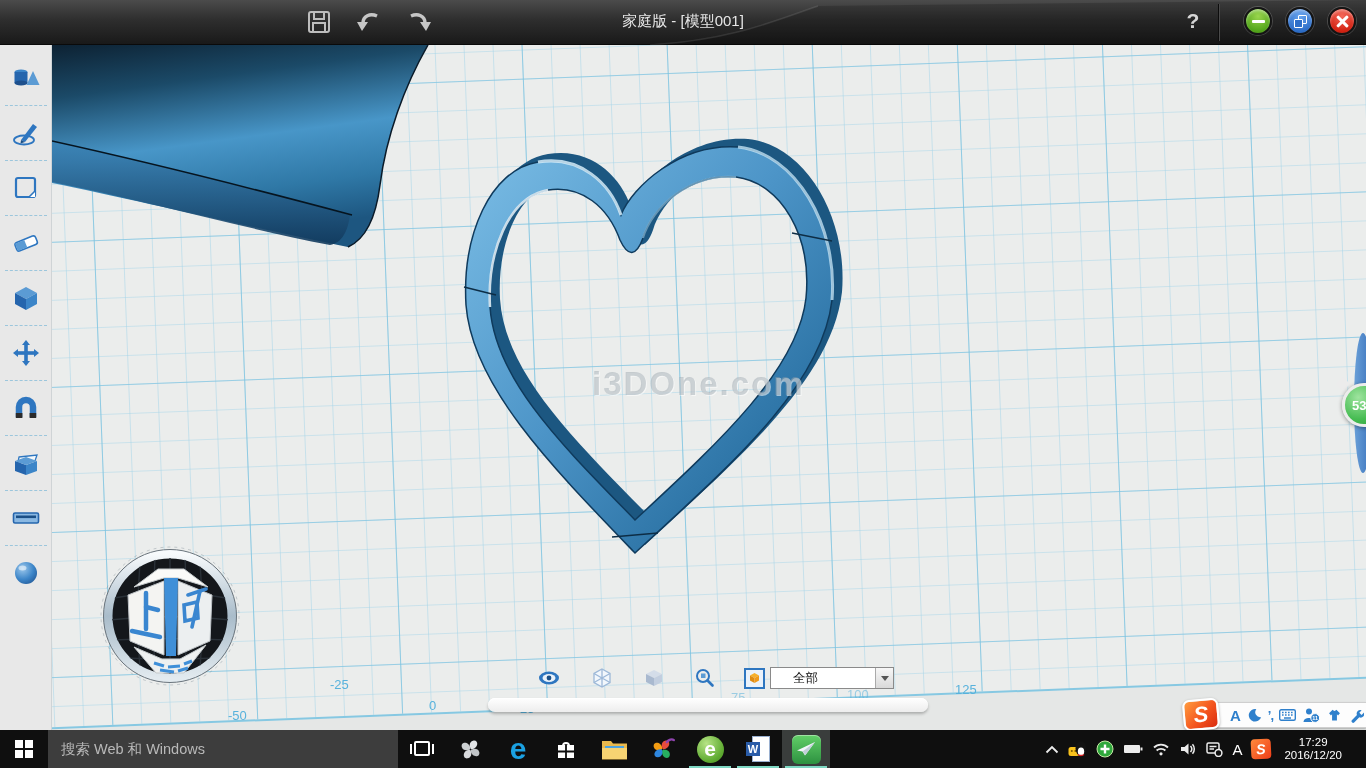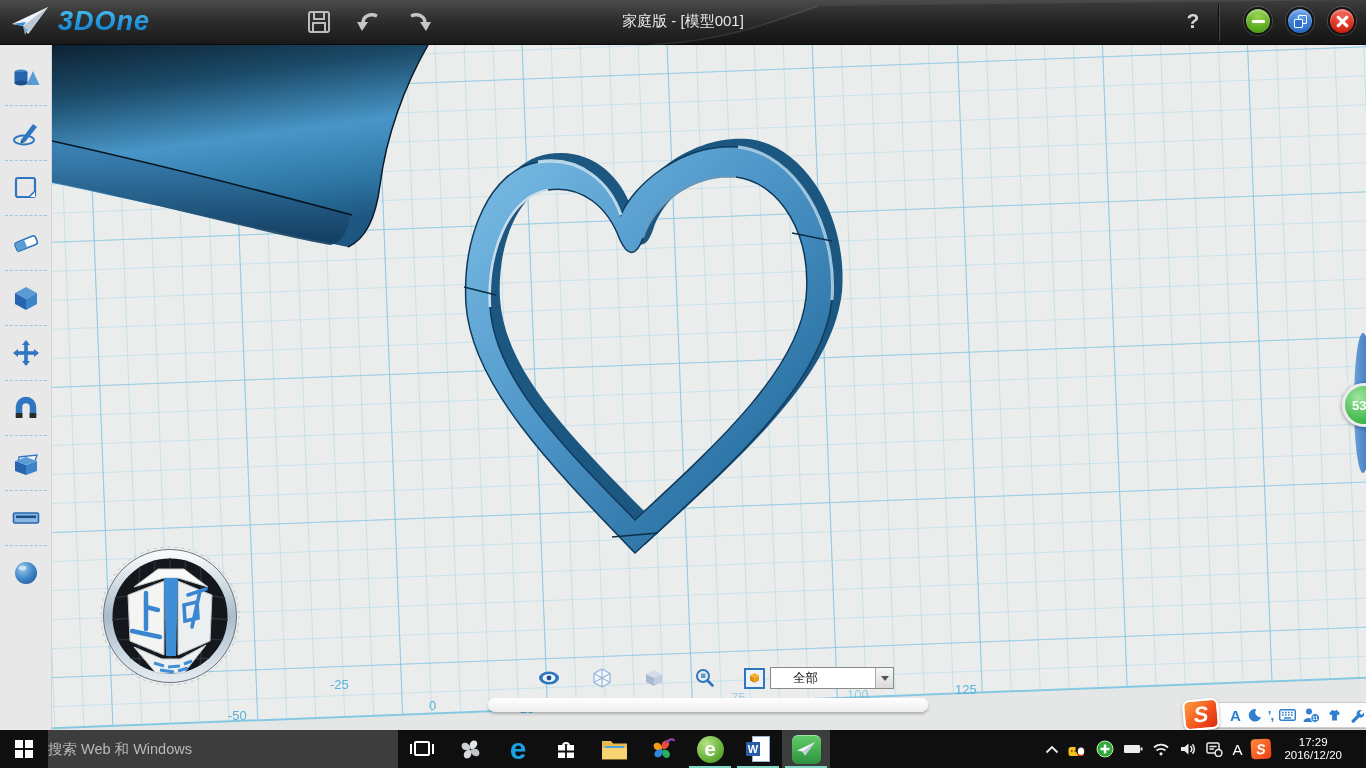--- a/index.html
+++ b/index.html
@@ -112,21 +112,21 @@
     display:flex; align-items:center; justify-content:center; cursor:pointer; }
   .ime-ic { color:#2f80cc; font-weight:bold; display:flex; align-items:center; justify-content:center; cursor:pointer; }
 
   
   .taskbar { position:absolute; left:0; bottom:0; width:1366px; height:38px; background:#0f0f0f;
     display:flex; align-items:stretch; z-index:70; }
   .start { width:48px; display:flex; align-items:center; justify-content:center; cursor:pointer; }
   .winlogo { display:grid; grid-template-columns:8px 8px; grid-template-rows:8px 8px; gap:2px; }
   .winlogo i { background:#fff; display:block; }
   .search { width:350px; height:38px; border:none; background:#3d3d3d; color:#cfcfcf;
-    font-size:14.5px; font-family:"Liberation Sans",sans-serif; }
+    font-size:14.5px; padding-left:13px; font-family:"Liberation Sans",sans-serif; }
   .search::placeholder { color:#b9b9b9; }
   .tb-cell { width:48px; display:flex; align-items:center; justify-content:center;
     cursor:pointer; position:relative; }
   .tb-cell.active { background:#3a3d3c; }
   .runline { position:absolute; left:3px; right:3px; bottom:0; height:2.5px; background:#7ed8c3; }
   .app-e { color:#1ba1e2; font-size:30px; font-weight:bold; line-height:1; }
   .green-e { width:27px; height:27px; border-radius:50%;
     background:radial-gradient(circle at 35% 28%, #b6e385, #62ad34 65%, #448a1d);
     color:#fff; font-size:21px; font-weight:bold; display:flex; align-items:center; justify-content:center; }
   .word-ic { position:relative; width:24px; height:26px; }
@@ -189,20 +189,21 @@
            M195 385 C122 310 55 245 50 172 C47 118 68 62 108 55 C142 50 168 72 180 105 C188 122 196 122 203 103 C212 72 250 38 296 42 C342 48 372 102 366 163 C358 235 278 308 195 385 Z"></path>
       <path d="M98 27 C140 20 170 48 181 80" stroke="#d6eefb" stroke-width="3" fill="none" opacity="0.85"></path>
       <path d="M298 12 C355 18 398 90 392 165" stroke="#c2e4f6" stroke-width="3" fill="none" opacity="0.8"></path>
       <path d="M50 172 C47 118 68 62 108 55" stroke="#eaf7fe" stroke-width="2.5" fill="none" opacity="0.85"></path>
       <path d="M203 103 C212 72 250 38 296 42" stroke="#9fd0ec" stroke-width="2" fill="none" opacity="0.6"></path>
       <path d="M24 152 L56 160" stroke="#0d2d45" stroke-width="1.3"></path>
       <path d="M352 98 L392 106" stroke="#0d2d45" stroke-width="1.3"></path>
       <path d="M172 402 L218 398" stroke="#0d2d45" stroke-width="1.3"></path>
     </svg>
 
+    <div class="watermark">i3DOne.com</div>
 
     <svg class="viewcube" width="140" height="146" viewBox="0 0 140 146">
       <circle cx="70" cy="73" r="69" fill="none" stroke="rgba(140,150,160,.45)" stroke-width="1" stroke-dasharray="3 4"></circle>
       <defs>
         <linearGradient id="ringG" x1="0" y1="0" x2="0" y2="1">
           <stop offset="0" stop-color="#f7fafc"></stop>
             <stop offset="0.5" stop-color="#a9bcca"></stop>
             <stop offset="1" stop-color="#e2eaef"></stop>
         </linearGradient>
         <clipPath id="cubeClip">
@@ -305,29 +306,20 @@
     <div class="score-badge">
       <span>53</span>
     </div>
   </div>
 
   <div class="titlebar">
     <svg class="swoosh" width="1366" height="45" viewBox="0 0 1366 45">
       <path d="M650 45 C730 40 772 22 818 6 L1366 0 L1366 45 Z" fill="rgba(0,0,0,0.18)"></path>
       <path d="M650 45 C730 40 772 22 818 6" stroke="rgba(255,255,255,0.10)" stroke-width="1.5" fill="none"></path>
     </svg>
-    <div class="logo">
-      <svg width="40" height="34" viewBox="0 0 40 34">
-        <polygon points="2,20 38,3 18,30 13,22" fill="#eef4f9"></polygon>
-        <polygon points="13,22 38,3 19,29" fill="#b9c8d4"></polygon>
-        <polygon points="2,20 16,18 13,22" fill="#3a8ed2"></polygon>
-        <polygon points="13,22 15,31 18,26" fill="#7aa8c8"></polygon>
-      </svg>
-      <span class="logo-text">3DOne</span>
-    </div>
     <div class="quickbar">
       <div class="qbtn">
         <svg width="24" height="24" viewBox="0 0 24 24" fill="none" stroke="#bdbdbd" stroke-width="2">
           <rect x="2" y="2" width="20" height="20" rx="2"></rect>
           <rect x="7" y="2" width="10" height="7"></rect>
           <rect x="6" y="13" width="12" height="9"></rect>
         </svg>
       </div>
       <div class="qbtn">
         <svg width="26" height="24" viewBox="0 0 26 24">

